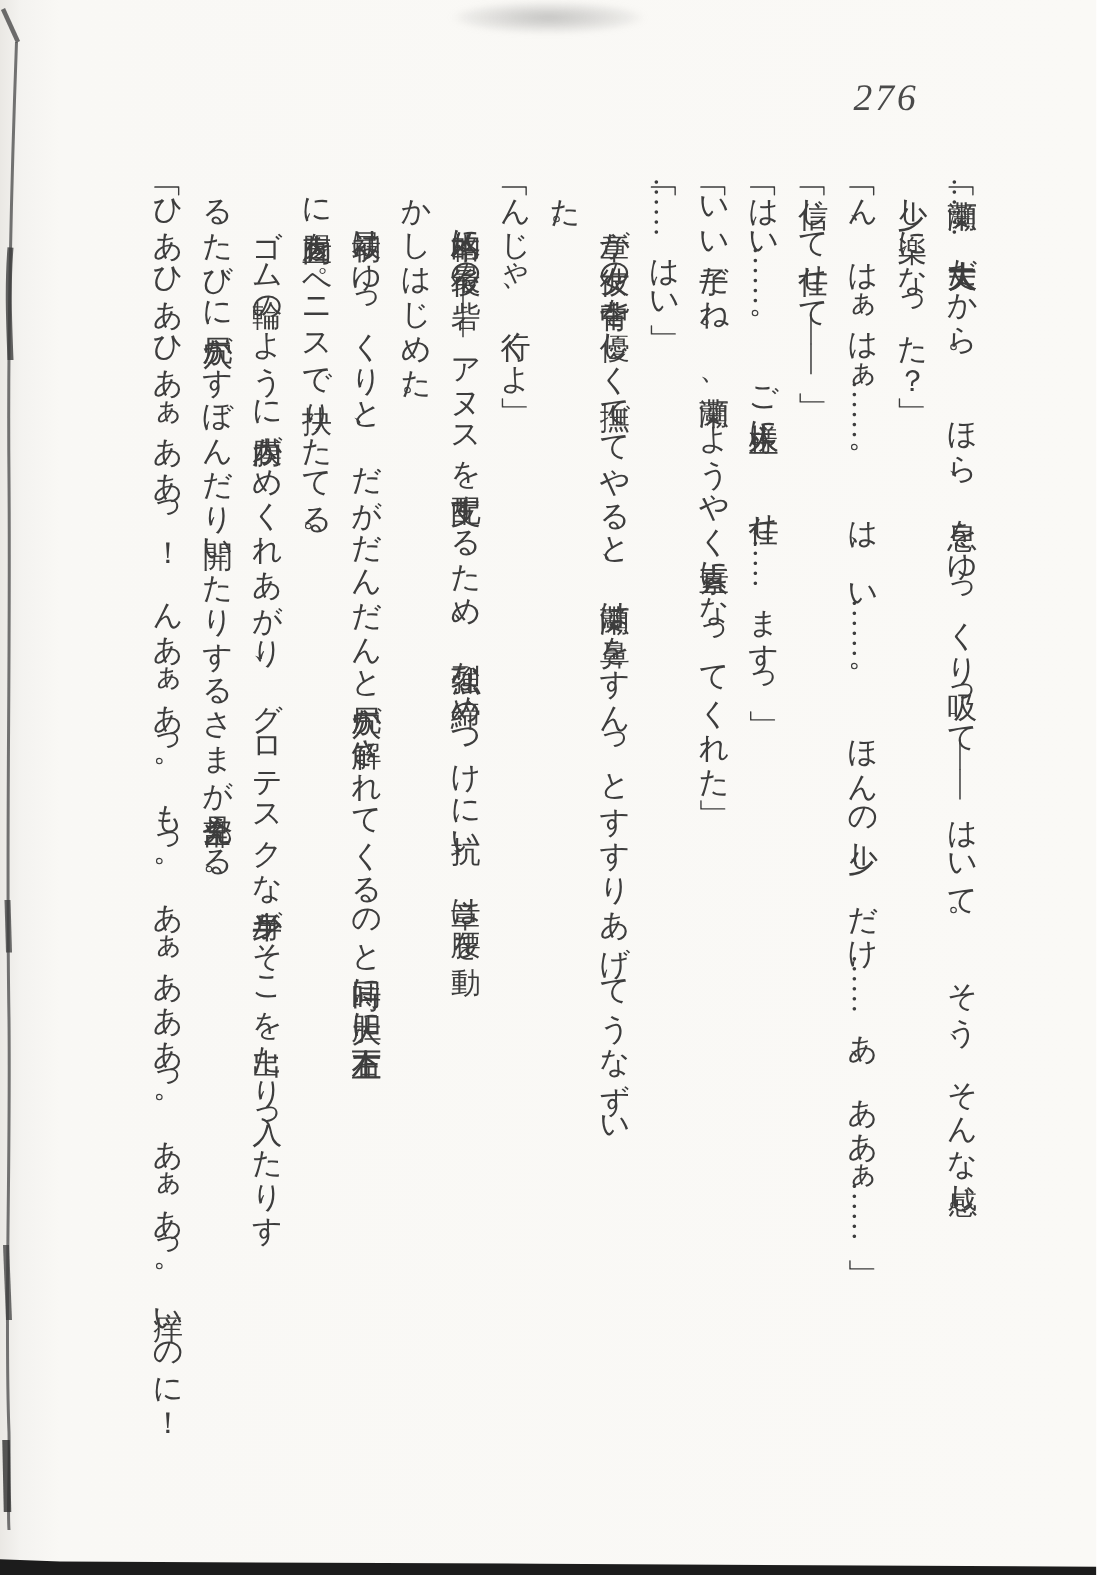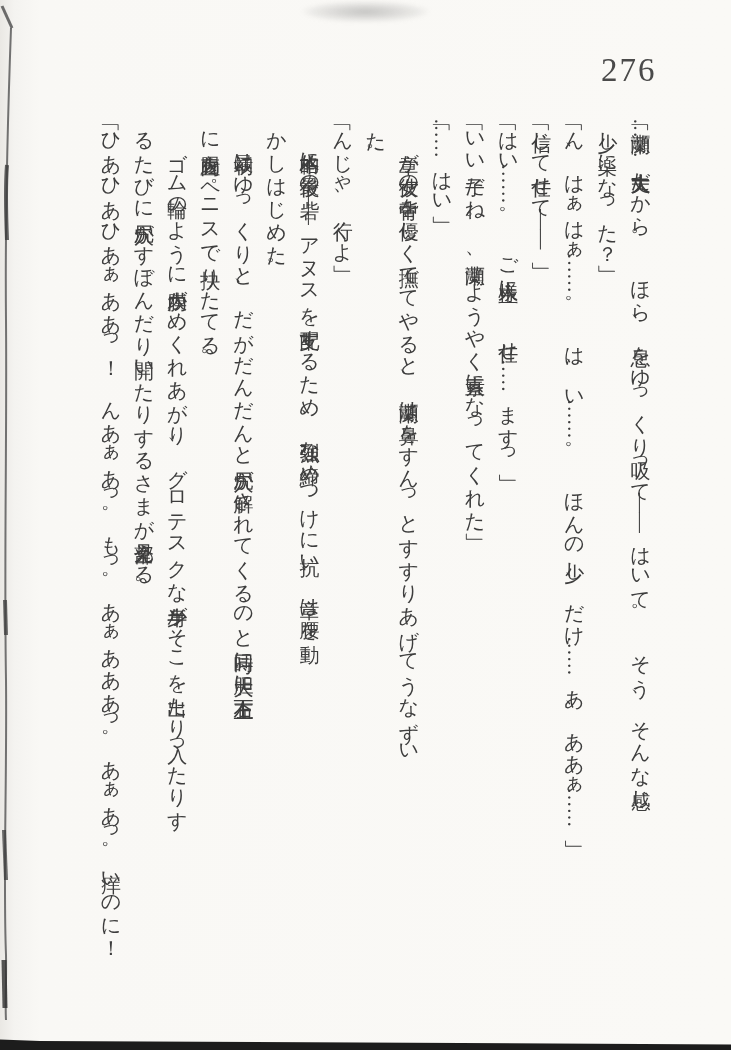--- a/index.html
+++ b/index.html
@@ -12,22 +12,23 @@
   }
   .page {
     position: relative;
     width: 731px;
     height: 1050px;
     background: linear-gradient(90deg, #eae8e4 0px, #f4f3f0 14px, #f9f8f5 40px, #faf9f6 100%);
   }
   .page-number {
     position: absolute;
     top: 52px;
-    left: 601px;
-    font-size: 33px;
+    left: 569px;
+    font-size: 25px;
+    font-style: italic;
     color: #4a4a4a;
     letter-spacing: 2px;
   }
   .text-block {
     position: absolute;
     top: 118px;
     right: 74px;
     width: 564px;
     height: 848px;
     writing-mode: vertical-rl;

